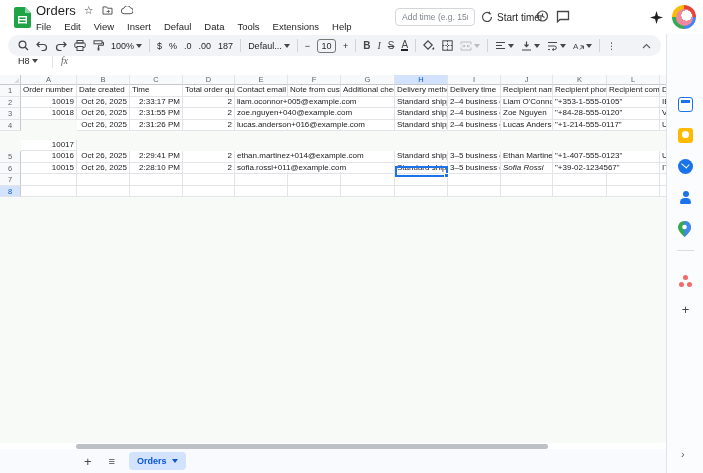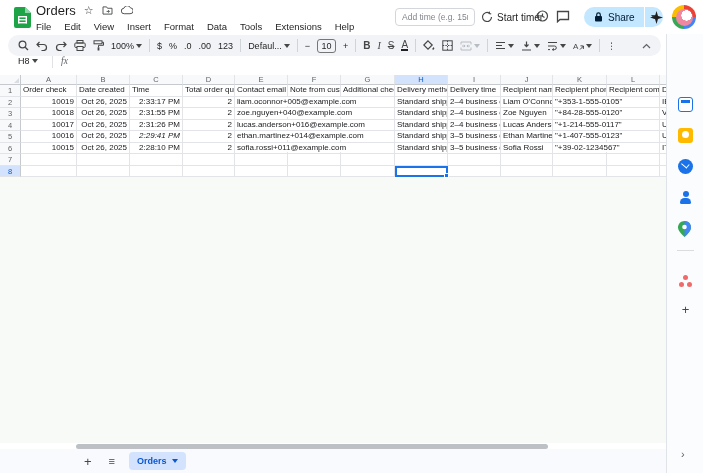--- a/index.html
+++ b/index.html
@@ -173,21 +173,21 @@
           <svg width="12" height="9" viewBox="0 0 13 9">
               <path d="M3.5 8 a3 3 0 0 1 -.3-6 a3.7 3.7 0 0 1 7-.4 a2.7 2.7 0 0 1 -.4 6.4 z" fill="none" stroke="#444746" stroke-width="1"></path>
             </svg>
         </span>
       </div>
       <nav id="menubar">
           <span class="menu-item">File</span>
           <span class="menu-item">Edit</span>
           <span class="menu-item">View</span>
           <span class="menu-item">Insert</span>
-          <span class="menu-item">Format</span>
+          <span class="menu-item">Defaul</span>
           <span class="menu-item">Data</span>
           <span class="menu-item">Tools</span>
           <span class="menu-item">Extensions</span>
           <span class="menu-item">Help</span>
         </nav>
     </div>
     <input id="timer-input" placeholder="Add time (e.g. 15m)" style="">
     <div id="start-timer">
       <svg width="12" height="12" viewBox="0 0 12 12">
           <path d="M10.5 6 a4.5 4.5 0 1 1 -2.2-3.9" fill="none" stroke="#444746" stroke-width="1.2"></path>
@@ -200,32 +200,20 @@
           <circle cx="7.5" cy="7" r="5" fill="none" stroke="#444746" stroke-width="1.2"></circle>
           <path d="M7.5 4.5 v2.7 l2 1.2" fill="none" stroke="#444746" stroke-width="1.2"></path>
           <path d="M2.5 4.5 l-0.4 2.6 2.5-0.5" fill="none" stroke="#444746" stroke-width="1.1"></path>
         </svg>
     </span>
     <span id="comment-btn">
       <svg width="14" height="13" viewBox="0 0 14 13">
           <path d="M1.5 1.5 h11 v8 h-8.5 l-2.5 2.3 z" fill="none" stroke="#444746" stroke-width="1.3"></path>
         </svg>
     </span>
-    <div id="share-btn">
-      <div id="share-main">
-        <svg width="9" height="10" viewBox="0 0 9 10">
-            <rect x="1" y="4" width="7" height="5.4" rx="1" fill="#001d35"></rect>
-            <path d="M2.7 4 v-1.3 a1.8 1.8 0 0 1 3.6 0 v1.3" fill="none" stroke="#001d35" stroke-width="1.2"></path>
-          </svg>
-        <span>Share</span>
-      </div>
-      <div id="share-caret-seg">
-          <span class="caret"></span>
-        </div>
-    </div>
     <span id="gemini-btn">
       <svg width="13" height="13" viewBox="0 0 13 13">
           <path d="M6.5 0 L8 5 L13 6.5 L8 8 L6.5 13 L5 8 L0 6.5 L5 5 Z" fill="#1f1f1f"></path>
         </svg>
     </span>
     <div id="avatar">
         <div class="inner"></div>
       </div>
   </div>
 
@@ -265,21 +253,21 @@
         </span>
     <span class="tb">
       <span class="tb-txt">100%</span>
       <span class="caret"></span>
         </span>
     <span class="tb-sep"></span>
     <span class="tb tb-txt">$</span>
     <span class="tb tb-txt">%</span>
     <span class="tb tb-txt">.0</span>
     <span class="tb tb-txt">.00</span>
-    <span class="tb tb-txt">123</span>
+    <span class="tb tb-txt">187</span>
     <span class="tb-sep"></span>
     <span class="tb">
       <span class="tb-txt">Defaul...</span>
       <span class="caret"></span>
         </span>
     <span class="tb-sep"></span>
     <span class="tb tb-txt">−</span>
     <input id="font-size-input" value="10" style="">
     <span class="tb tb-txt">+</span>
     <span class="tb-sep"></span>
@@ -367,21 +355,21 @@
           <div class="g-colhdr" style="width: 54px;">G</div>
           <div class="g-colhdr hl" style="width: 53px;">H</div>
           <div class="g-colhdr" style="width: 53px;">I</div>
           <div class="g-colhdr" style="width: 52px;">J</div>
           <div class="g-colhdr" style="width: 54px;">K</div>
           <div class="g-colhdr" style="width: 53px;">L</div>
           <div class="g-colhdr" style="width: 40px;">M</div>
         </div>
         <div class="g-row">
           <div class="g-rowhdr">1</div>
-          <div class="g-cell" style="width: 56px;"><span>Order check</span></div>
+          <div class="g-cell" style="width: 56px;"><span>Order number</span></div>
           <div class="g-cell" style="width: 53px;"><span>Date created</span></div>
           <div class="g-cell" style="width: 53px;"><span>Time</span></div>
           <div class="g-cell" style="width: 52px;"><span>Total order quantity</span></div>
           <div class="g-cell" style="width: 53px;"><span>Contact email</span></div>
           <div class="g-cell" style="width: 53px;"><span>Note from customer</span></div>
           <div class="g-cell" style="width: 54px;"><span>Additional check</span></div>
           <div class="g-cell" style="width: 53px;"><span>Delivery method</span></div>
           <div class="g-cell" style="width: 53px;"><span>Delivery time</span></div>
           <div class="g-cell" style="width: 52px;"><span>Recipient name</span></div>
           <div class="g-cell" style="width: 54px;"><span>Recipient phone</span></div>
@@ -415,39 +403,39 @@
           <div class="g-cell" style="width: 54px;"><span></span></div>
           <div class="g-cell" style="width: 53px;"><span>Standard shipping</span></div>
           <div class="g-cell" style="width: 53px;"><span>2–4 business days</span></div>
           <div class="g-cell" style="width: 52px;"><span>Zoe Nguyen</span></div>
           <div class="g-cell ovf" style="width: 54px;"><span>"+84-28-555-0120"</span></div>
           <div class="g-cell" style="width: 53px;"><span></span></div>
           <div class="g-cell" style="width: 40px;"><span>VN</span></div>
         </div>
         <div class="g-row">
           <div class="g-rowhdr">4</div>
-          <div class="g-cell num" style="width: 56px;"><span>10017</span></div>
+          <div class="g-cell num" style="width: 56px; margin-top: 20px;"><span>10017</span></div>
           <div class="g-cell num" style="width: 53px;"><span>Oct 26, 2025</span></div>
           <div class="g-cell num" style="width: 53px;"><span>2:31:26 PM</span></div>
           <div class="g-cell num" style="width: 52px;"><span>2</span></div>
           <div class="g-cell ovf" style="width: 53px;"><span>lucas.anderson+016@example.com</span></div>
           <div class="g-cell" style="width: 53px;"><span></span></div>
           <div class="g-cell" style="width: 54px;"><span></span></div>
           <div class="g-cell" style="width: 53px;"><span>Standard shipping</span></div>
           <div class="g-cell" style="width: 53px;"><span>2–4 business days</span></div>
           <div class="g-cell" style="width: 52px;"><span>Lucas Anderson</span></div>
           <div class="g-cell ovf" style="width: 54px;"><span>"+1-214-555-0117"</span></div>
           <div class="g-cell" style="width: 53px;"><span></span></div>
           <div class="g-cell" style="width: 40px;"><span>US</span></div>
         </div>
         <div class="g-row">
           <div class="g-rowhdr">5</div>
           <div class="g-cell num" style="width: 56px;"><span>10016</span></div>
           <div class="g-cell num" style="width: 53px;"><span>Oct 26, 2025</span></div>
-          <div class="g-cell num" style="width: 53px; font-style: italic;"><span>2:29:41 PM</span></div>
+          <div class="g-cell num" style="width: 53px;"><span>2:29:41 PM</span></div>
           <div class="g-cell num" style="width: 52px;"><span>2</span></div>
           <div class="g-cell ovf" style="width: 53px;"><span>ethan.martinez+014@example.com</span></div>
           <div class="g-cell" style="width: 53px;"><span></span></div>
           <div class="g-cell" style="width: 54px;"><span></span></div>
           <div class="g-cell" style="width: 53px;"><span>Standard shipping</span></div>
           <div class="g-cell" style="width: 53px;"><span>3–5 business days</span></div>
           <div class="g-cell" style="width: 52px;"><span>Ethan Martinez</span></div>
           <div class="g-cell ovf" style="width: 54px;"><span>"+1-407-555-0123"</span></div>
           <div class="g-cell" style="width: 53px;"><span></span></div>
           <div class="g-cell" style="width: 40px;"><span>US</span></div>
@@ -456,21 +444,21 @@
           <div class="g-rowhdr">6</div>
           <div class="g-cell num" style="width: 56px;"><span>10015</span></div>
           <div class="g-cell num" style="width: 53px;"><span>Oct 26, 2025</span></div>
           <div class="g-cell num" style="width: 53px;"><span>2:28:10 PM</span></div>
           <div class="g-cell num" style="width: 52px;"><span>2</span></div>
           <div class="g-cell ovf" style="width: 53px;"><span>sofia.rossi+011@example.com</span></div>
           <div class="g-cell" style="width: 53px;"><span></span></div>
           <div class="g-cell" style="width: 54px;"><span></span></div>
           <div class="g-cell" style="width: 53px;"><span>Standard shipping</span></div>
           <div class="g-cell" style="width: 53px;"><span>3–5 business days</span></div>
-          <div class="g-cell" style="width: 52px;"><span>Sofia Rossi</span></div>
+          <div class="g-cell" style="width: 52px; font-style: italic;"><span>Sofia Rossi</span></div>
           <div class="g-cell ovf" style="width: 54px;"><span>"+39-02-1234567"</span></div>
           <div class="g-cell" style="width: 53px;"><span></span></div>
           <div class="g-cell" style="width: 40px;"><span>IT</span></div>
         </div>
         <div class="g-row">
           <div class="g-rowhdr">7</div>
           <div class="g-cell num" style="width: 56px;"><span></span></div>
           <div class="g-cell num" style="width: 53px;"><span></span></div>
           <div class="g-cell num" style="width: 53px;"><span></span></div>
           <div class="g-cell num" style="width: 52px;"><span></span></div>

